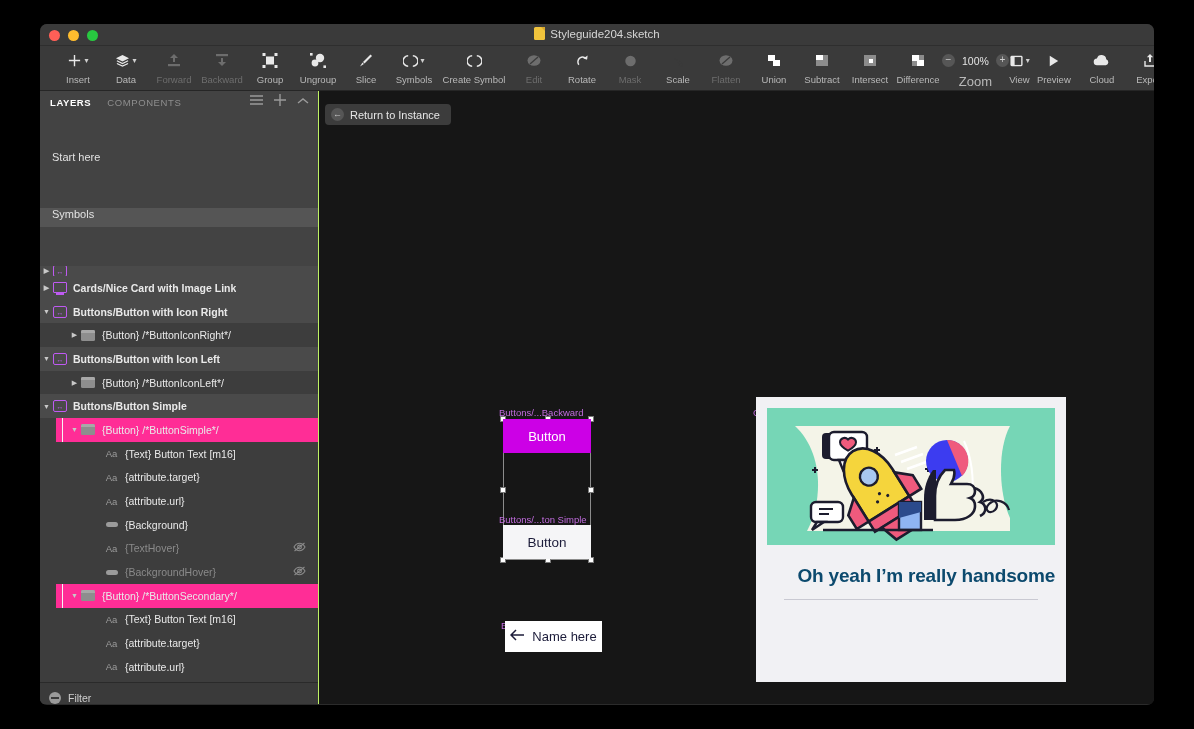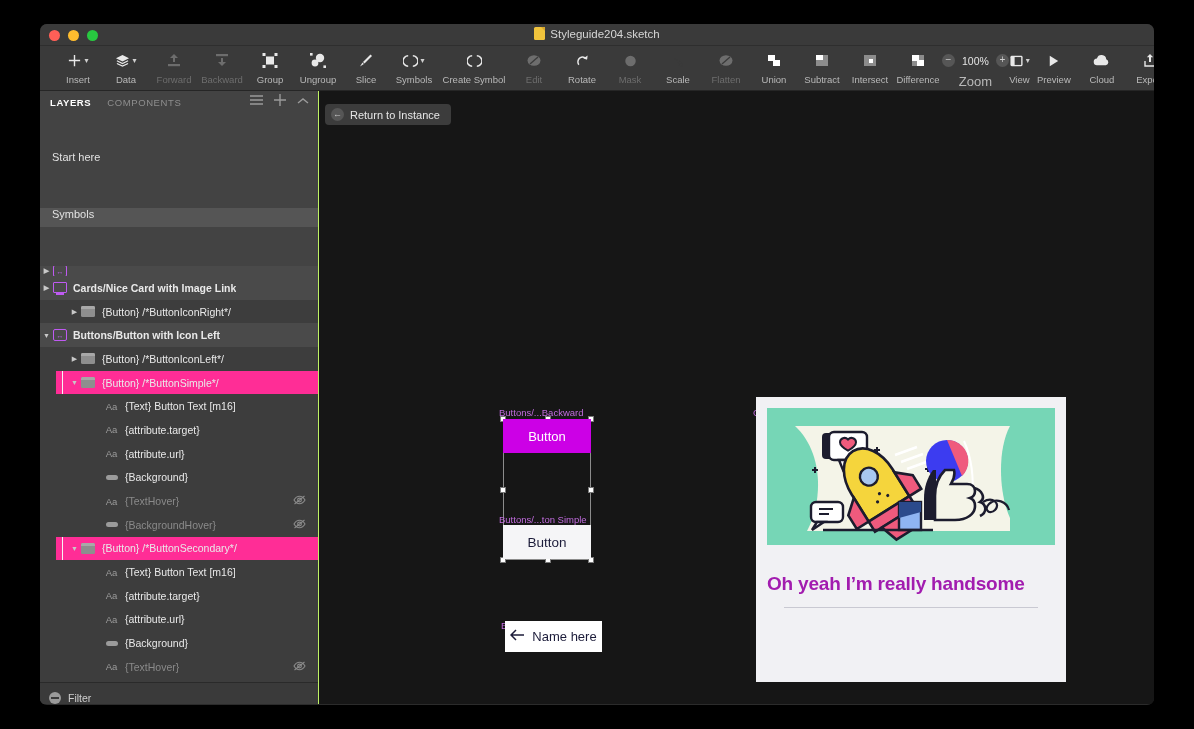--- a/index.html
+++ b/index.html
@@ -243,22 +243,22 @@
   .card {
     position: absolute; left: 437px; top: 306px;
     width: 310px; height: 285px;
     background: #f1f1f4;
     padding: 11px;
   }
   .card-img {
     width: 100%; height: 137px; background: #76d6b6; position: relative; overflow:hidden;
   }
   .card-title {
-    margin-top: 28px; text-align: left;
-    font-size: 19px; font-weight: bold; color: #a21caf;
+    margin-top: 20px; text-align: right;
+    font-size: 19px; font-weight: bold; color: #0c4a6e;
     letter-spacing: -0.2px;
   }
   .card-divider {
     margin: 12px auto 0 auto; width: 88%; height: 1px; background: #c9c9d2;
   }
   .card-sub {
     margin-top: 17px; text-align: center;
     font-size: 14.5px; color: #2b2b55;
   }
 </style>
@@ -564,36 +564,50 @@
             <span class="sym-icon">
               <span class="inner">↔</span>
             </span>
             <span class="txt"></span>
           </div>
           <div class="lrow group">
             <span class="disclose">▶</span>
             <span class="art-icon"></span>
             <span class="txt">Cards/Nice Card with Image Link</span>
           </div>
+          <div class="lrow group">
+            <span class="disclose">▼</span>
+            <span class="sym-icon">
+              <span class="inner">↔</span>
+            </span>
+            <span class="txt">Buttons/Button with Icon Right</span>
+          </div>
           <div class="lrow child indent1">
             <span class="disclose">▶</span>
             <span class="grp-icon"></span>
             <span class="txt">{Button} /*ButtonIconRight*/</span>
           </div>
           <div class="lrow group">
             <span class="disclose">▼</span>
             <span class="sym-icon">
               <span class="inner">↔</span>
             </span>
             <span class="txt">Buttons/Button with Icon Left</span>
           </div>
           <div class="lrow child indent1">
             <span class="disclose">▶</span>
             <span class="grp-icon"></span>
             <span class="txt">{Button} /*ButtonIconLeft*/</span>
+          </div>
+          <div class="lrow group">
+            <span class="disclose">▼</span>
+            <span class="sym-icon">
+              <span class="inner">↔</span>
+            </span>
+            <span class="txt">Buttons/Button Simple</span>
           </div>
           <div class="lrow child selected indent1">
             <span class="selbar"></span>
             <span class="disclose">▼</span>
             <span class="grp-icon"></span>
             <span class="txt">{Button} /*ButtonSimple*/</span>
           </div>
           <div class="lrow child indent2">
             <span class="aa-icon">Aa</span>
             <span class="txt">{Text} Button Text [m16]</span>

